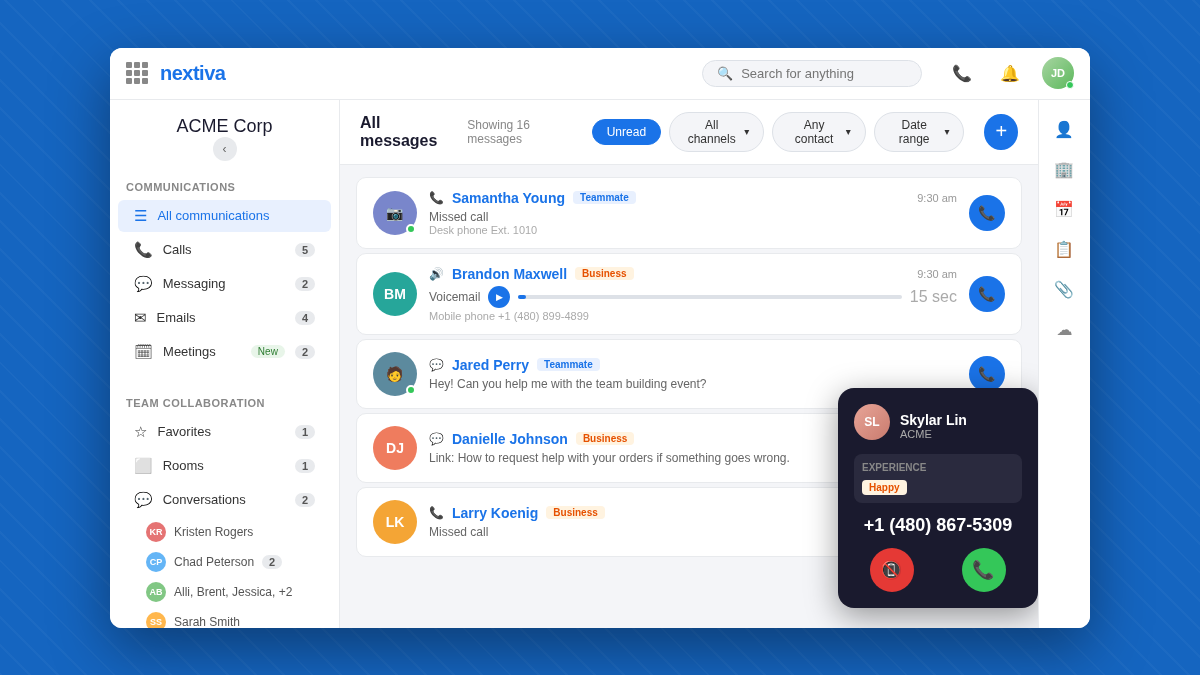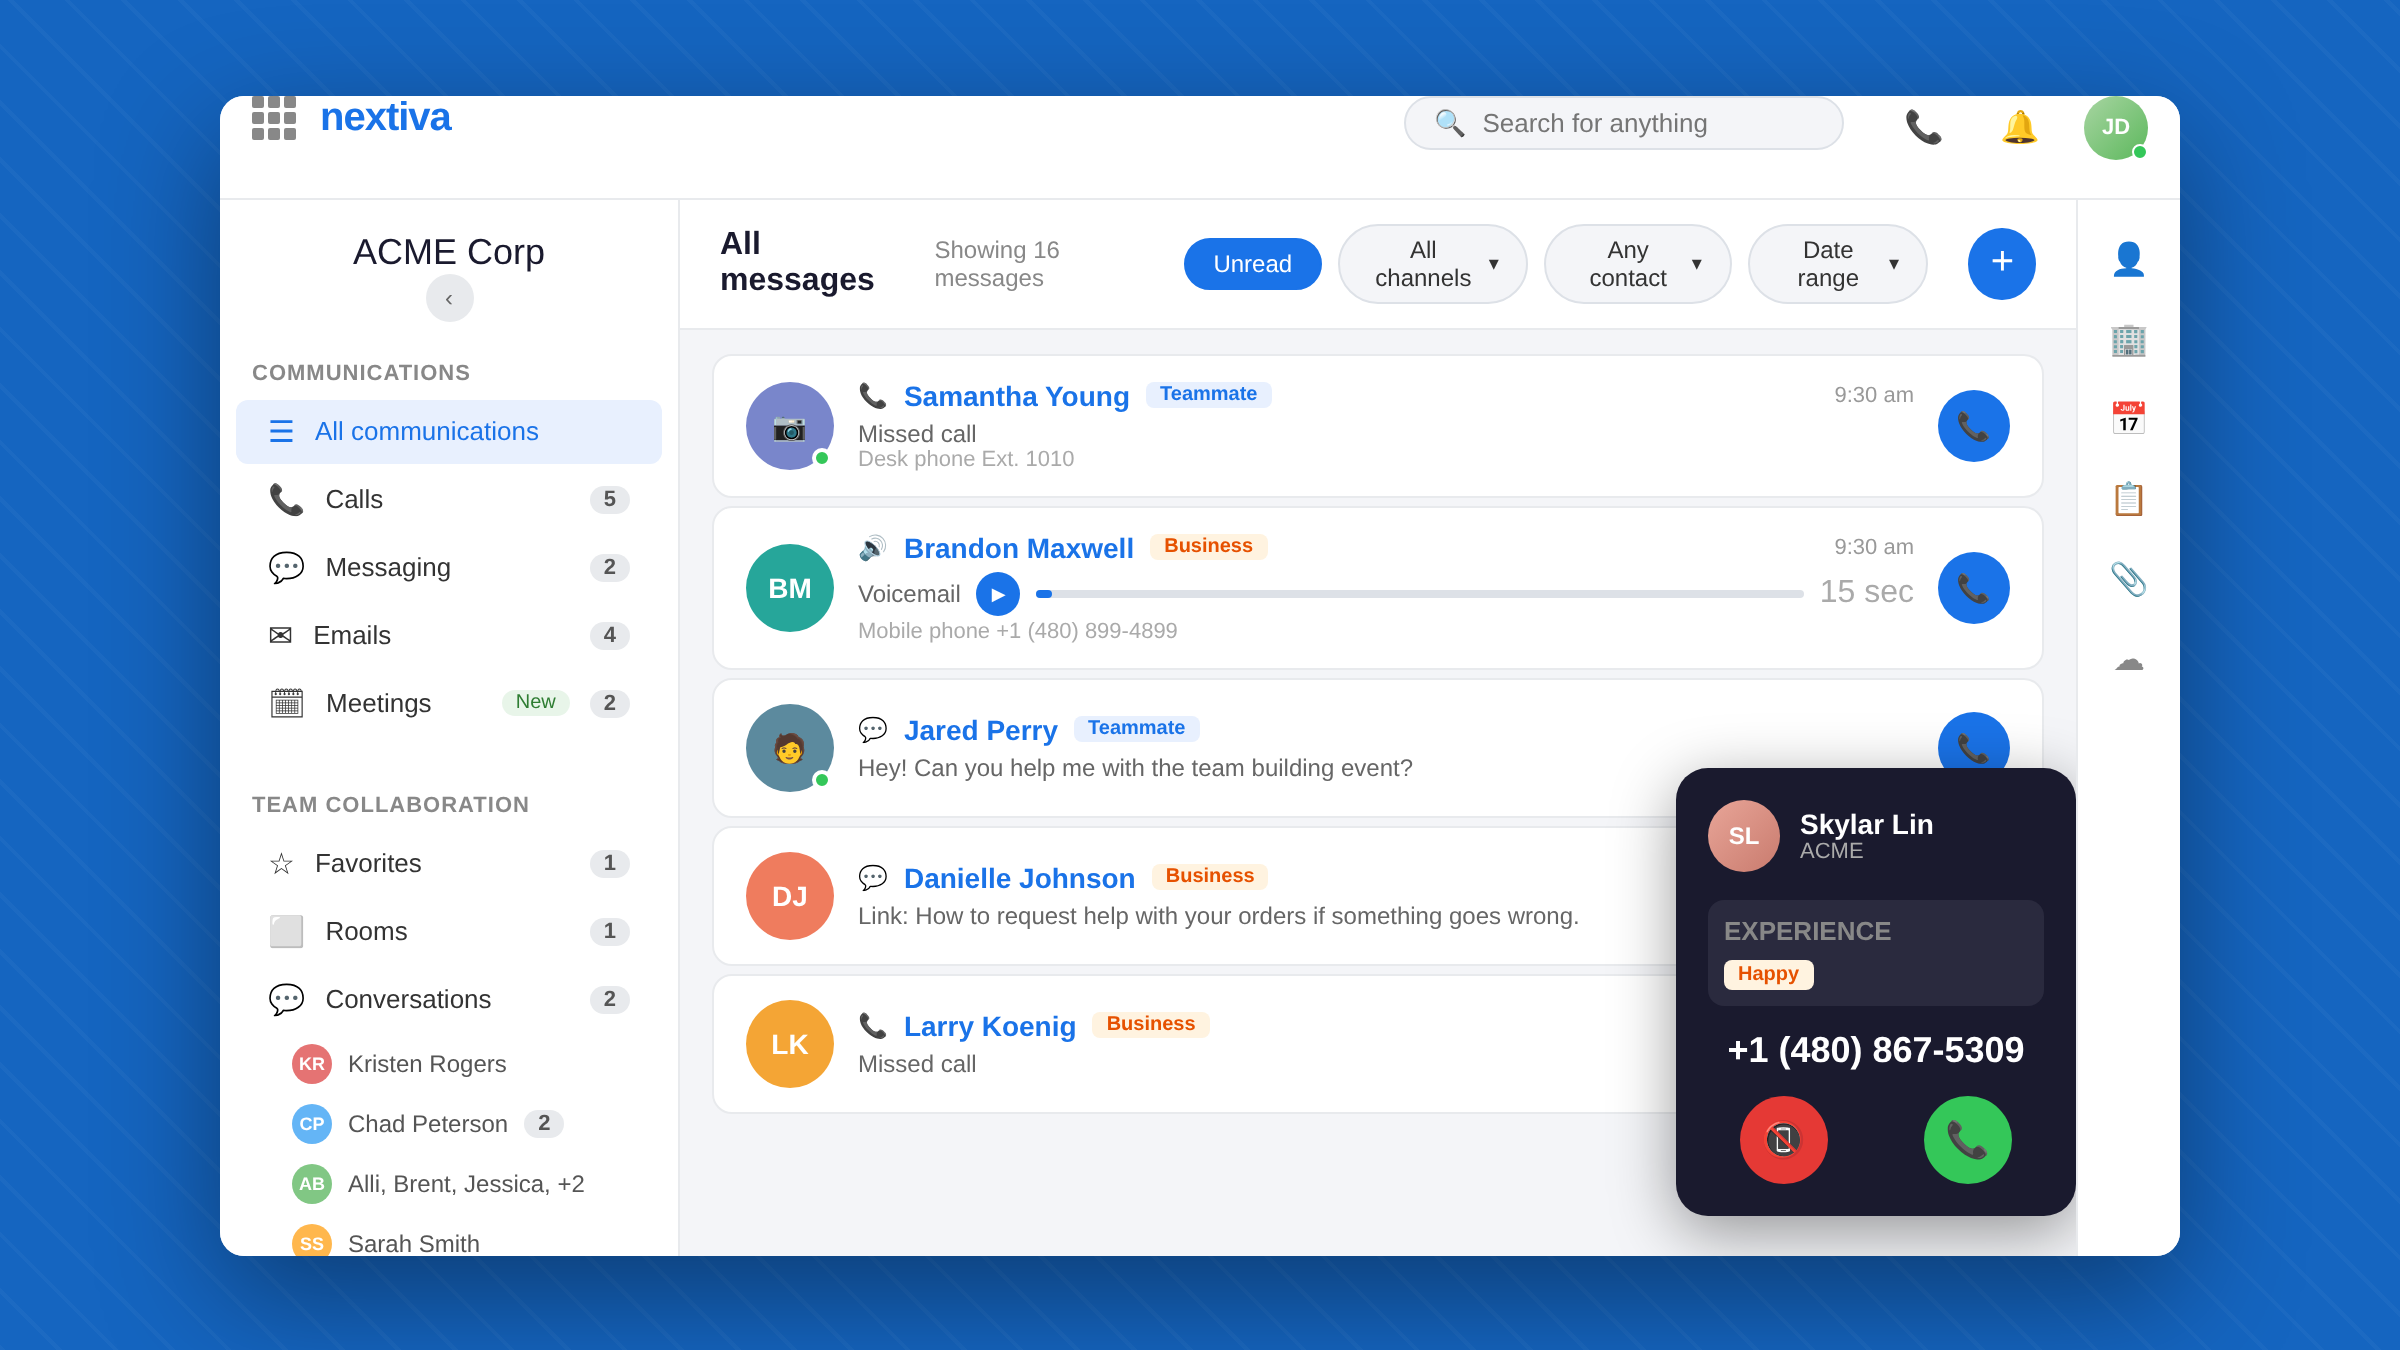--- a/index.html
+++ b/index.html
@@ -28,21 +28,21 @@
       overflow: hidden;
       display: flex;
       flex-direction: column;
       box-shadow: 0 20px 60px rgba(0,0,0,0.4);
     }
     
     .top-nav {
       background: #fff;
       height: 52px;
       display: flex;
-      align-items: flex-start;
+      align-items: center;
       padding: 0 16px;
       border-bottom: 1px solid #e8eaed;
       flex-shrink: 0;
       gap: 12px;
     }
     .grid-icon {
       display: grid;
       grid-template-columns: repeat(3,6px);
       grid-template-rows: repeat(3,6px);
       gap: 2px;
@@ -410,21 +410,21 @@
       right: 0;
       width: 200px;
       background: #1a1a2e;
       border-radius: 16px;
       padding: 16px;
       box-shadow: 0 8px 32px rgba(0,0,0,0.4);
       z-index: 100;
     }
     .call-popup-header {
       display: flex;
-      align-items: center;
+      align-items: flex-end;
       gap: 10px;
       margin-bottom: 14px;
     }
     .call-popup-avatar {
       width: 36px; height: 36px;
       border-radius: 50%;
       background: linear-gradient(135deg, #e8a598, #c97b6e);
       display: flex; align-items: center; justify-content: center;
       font-size: 12px; font-weight: 700; color: #fff;
       flex-shrink: 0;
@@ -444,21 +444,21 @@
       gap: 8px;
       margin-bottom: 8px;
     }
     .call-info-box {
       flex: 1;
       background: #2a2a3e;
       border-radius: 8px;
       padding: 8px;
     }
     .call-info-label {
-      font-size: 13px;
+      font-size: 10px;
       font-weight: 700;
       color: #888;
       text-transform: uppercase;
       margin-bottom: 4px;
     }
     .call-info-value {
       font-size: 11px;
       font-weight: 600;
       color: #fff;
     }

